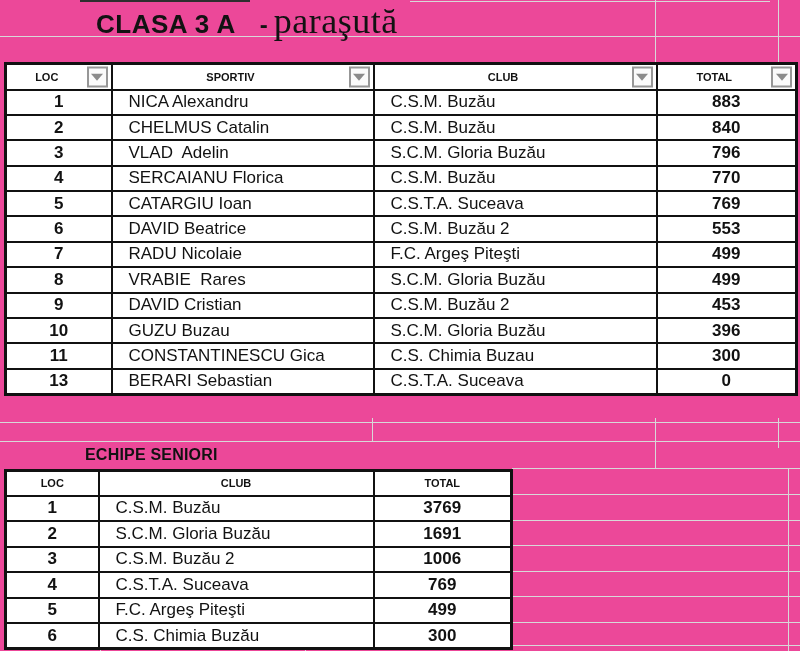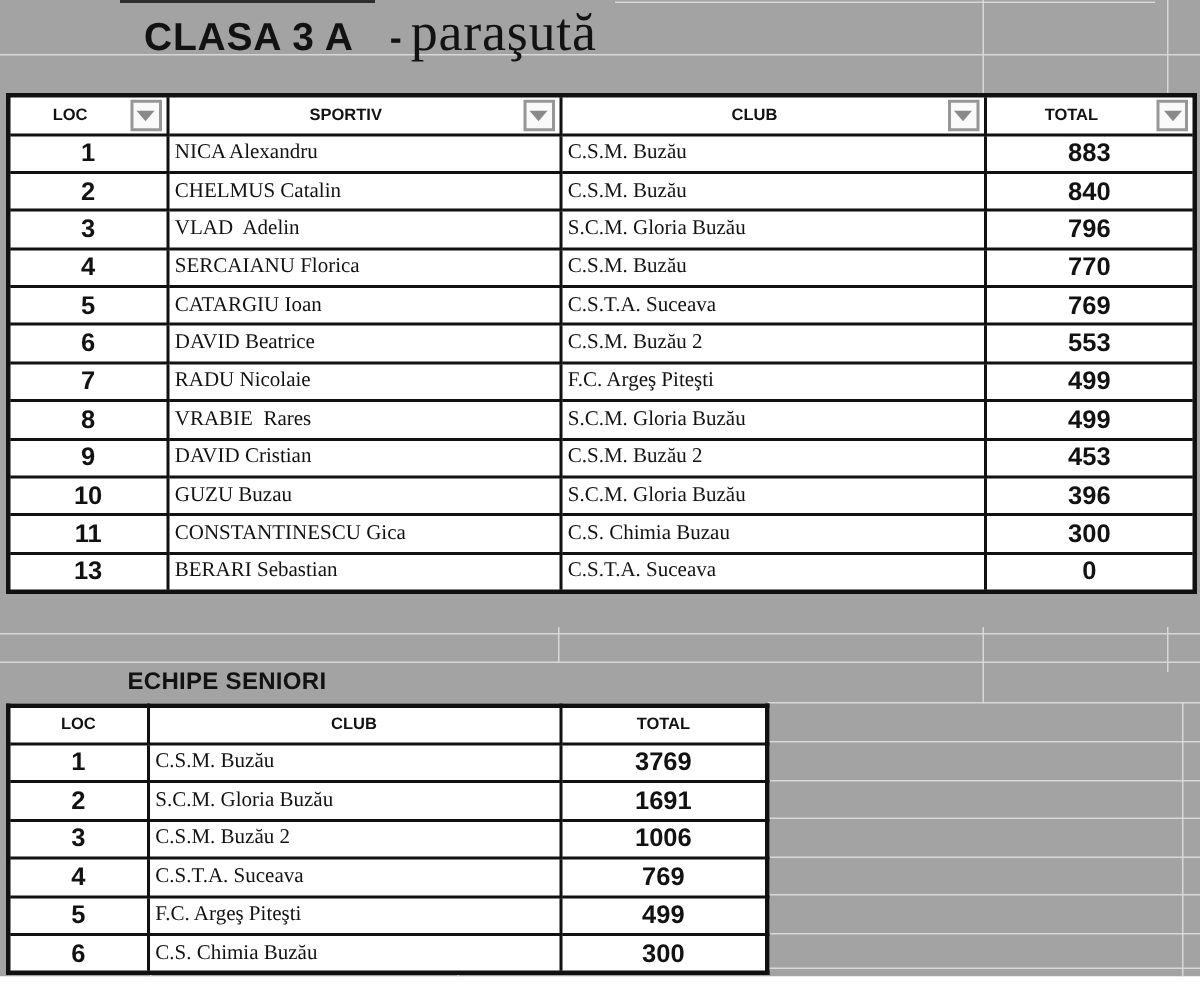--- a/index.html
+++ b/index.html
@@ -1,18 +1,18 @@
 <!DOCTYPE html>
 <html><head>
 <meta charset="utf-8">
 <style>
   html,body { margin:0; padding:0; background:#fff; }
   .sheet {
     position:relative; width:800px; height:651px; overflow:hidden;
-    background:#a3a3a3; color:#121212;
+    background:#ec4899; color:#121212;
     font-family:"Liberation Sans", sans-serif;
   }
   
   .gl { position:absolute; background:#d8d8d8; }
   .glh { height:1px; } .glv { width:1px; }
   .artifact { position:absolute; background:#2e2e2e; }
 
   
   .title { position:absolute; left:96px; top:0px; display:flex; align-items:baseline; white-space:nowrap; }
   .t-main { font-weight:bold; font-size:26px; letter-spacing:0.5px; line-height:34px; }
@@ -33,21 +33,21 @@
   .tbl2 { left:4px; top:469px; width:506px; }
   .tbl1 thead tr { height:26px; }
   .tbl1 tbody tr { height:25.38px; }
   .tbl2 thead tr { height:25px; }
   .tbl2 tbody tr { height:25.5px; }
 
   .tbl th { font-size:11px; font-weight:bold; position:relative; }
   .hlabel { display:block; text-align:center; }
   .tbl1 th .hlabel { padding-right:24px; }
   td.c-num  { text-align:center; font-weight:bold; font-size:17px; }
-  td.c-text { text-align:left; padding-left:4px; font-size:14px; white-space:pre;font-family:Liberation Serif, serif; }
+  td.c-text { text-align:left; padding-left:16px; font-size:17px; white-space:pre; }
 
   
   .dd-btn {
     position:absolute; right:3px; top:50%; transform:translateY(-50%);
     width:21px; height:21px; box-sizing:border-box;
     background:#fafafa; border:2px solid #979797; cursor:pointer;
   }
   .dd-btn::after {
     content:""; position:absolute; left:50%; top:50%;
     transform:translate(-50%,-38%);

